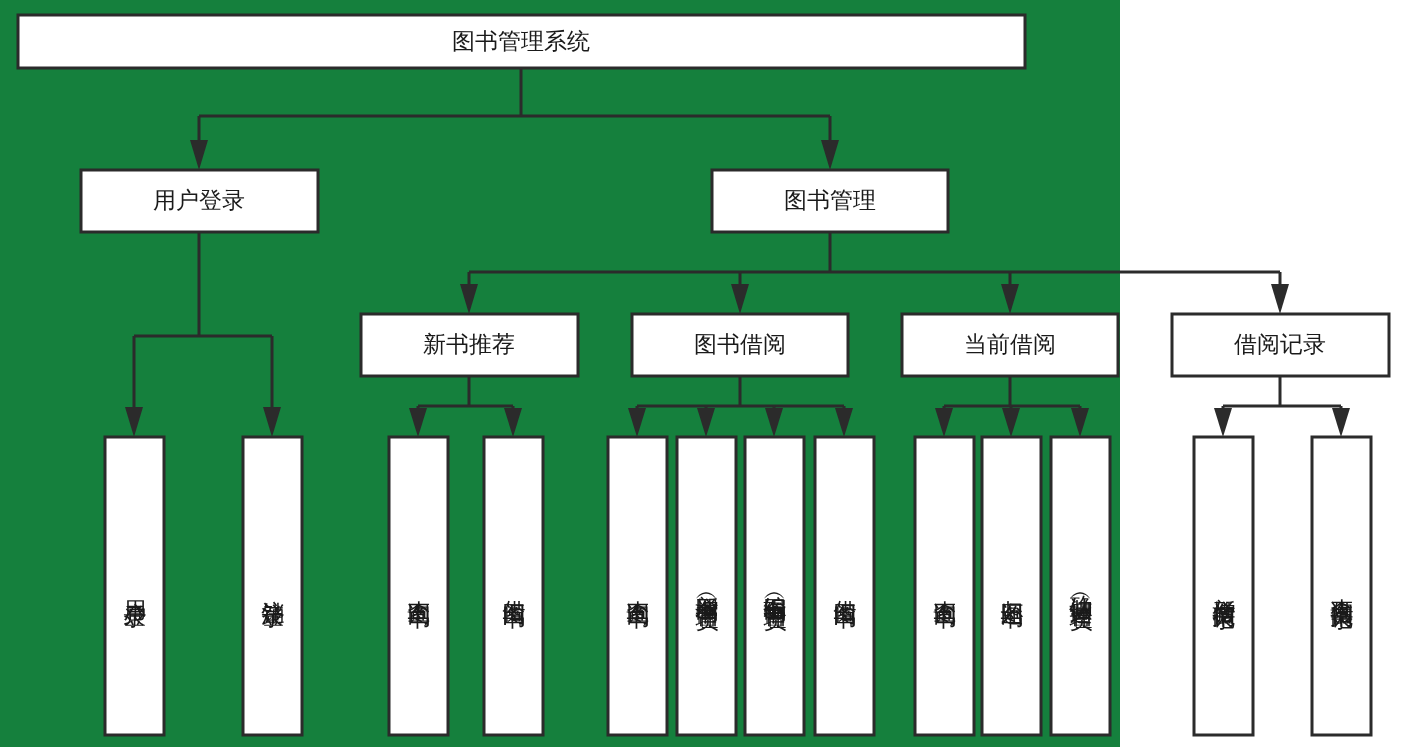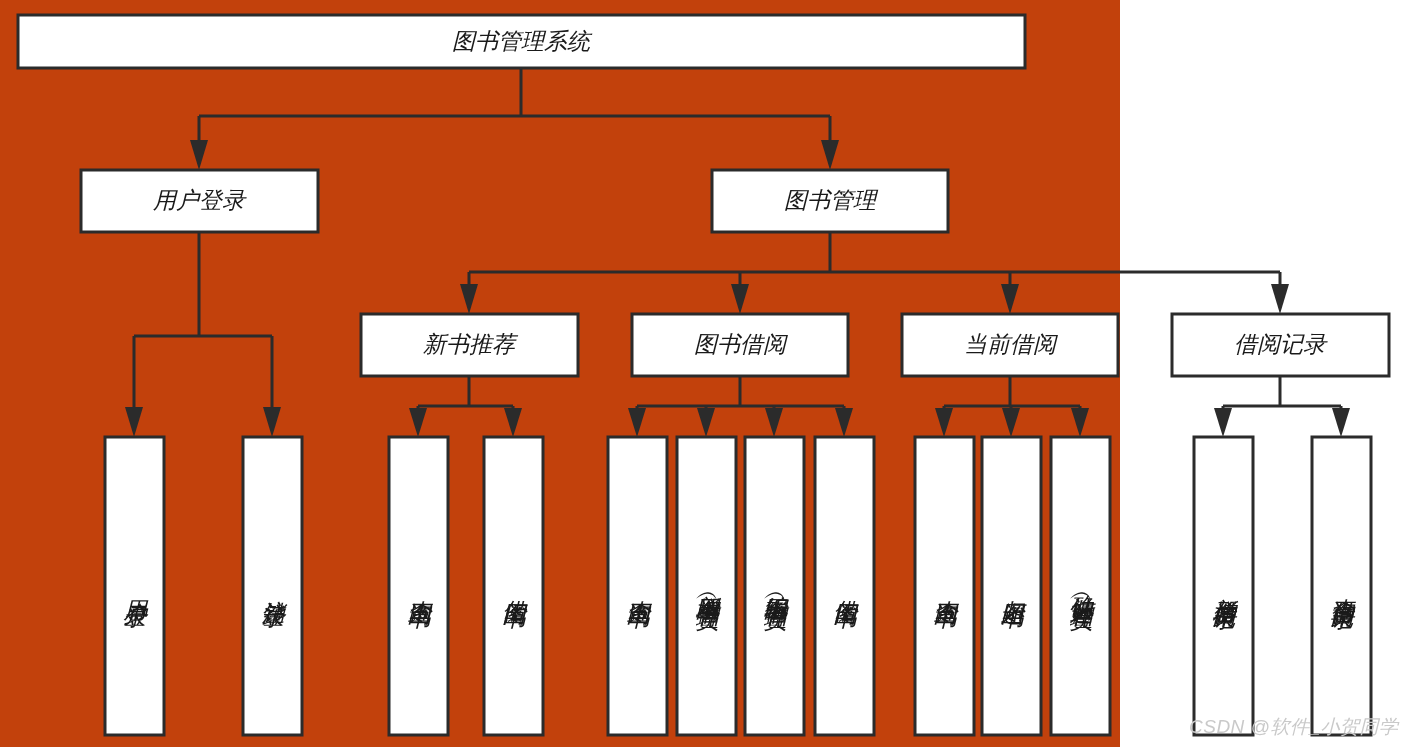--- a/index.html
+++ b/index.html
@@ -10,22 +10,21 @@
   body {
     width: 1405px;
     height: 747px;
     font-family: "Liberation Sans", "DejaVu Sans", sans-serif;
     overflow: hidden;
   }
   #diagram-root {
     position: relative;
     width: 1120px;
     height: 747px;
-    background: #c2410c;
-    font-style: italic;
+    background: #15803d;
   }
   svg.flow {
     position: absolute;
     top: 0;
     left: 0;
     width: 1405px;
     height: 747px;
   }
   .node-rect {
     fill: #ffffff;
@@ -203,15 +202,14 @@
   <div class="vlabel" style="left:608px;  top:437px; width:59px; height:298px;">查询图书</div>
   <div class="vlabel" style="left:677px;  top:437px; width:59px; height:298px;">新增图书（管理员）</div>
   <div class="vlabel" style="left:745px;  top:437px; width:59px; height:298px;">编辑图书（管理员）</div>
   <div class="vlabel" style="left:815px;  top:437px; width:59px; height:298px;">借阅图书</div>
   <div class="vlabel" style="left:915px;  top:437px; width:59px; height:298px;">查询图书</div>
   <div class="vlabel" style="left:982px;  top:437px; width:59px; height:298px;">归还图书</div>
   <div class="vlabel" style="left:1051px; top:437px; width:59px; height:298px;">确认归还（管理员）</div>
   <div class="vlabel" style="left:1194px; top:437px; width:59px; height:298px;">新增借阅记录</div>
   <div class="vlabel" style="left:1312px; top:437px; width:59px; height:298px;">查询借阅记录</div>
 
-  <div class="watermark">CSDN @软件_小贺同学</div>
 
 </div>
 
 </body></html>

